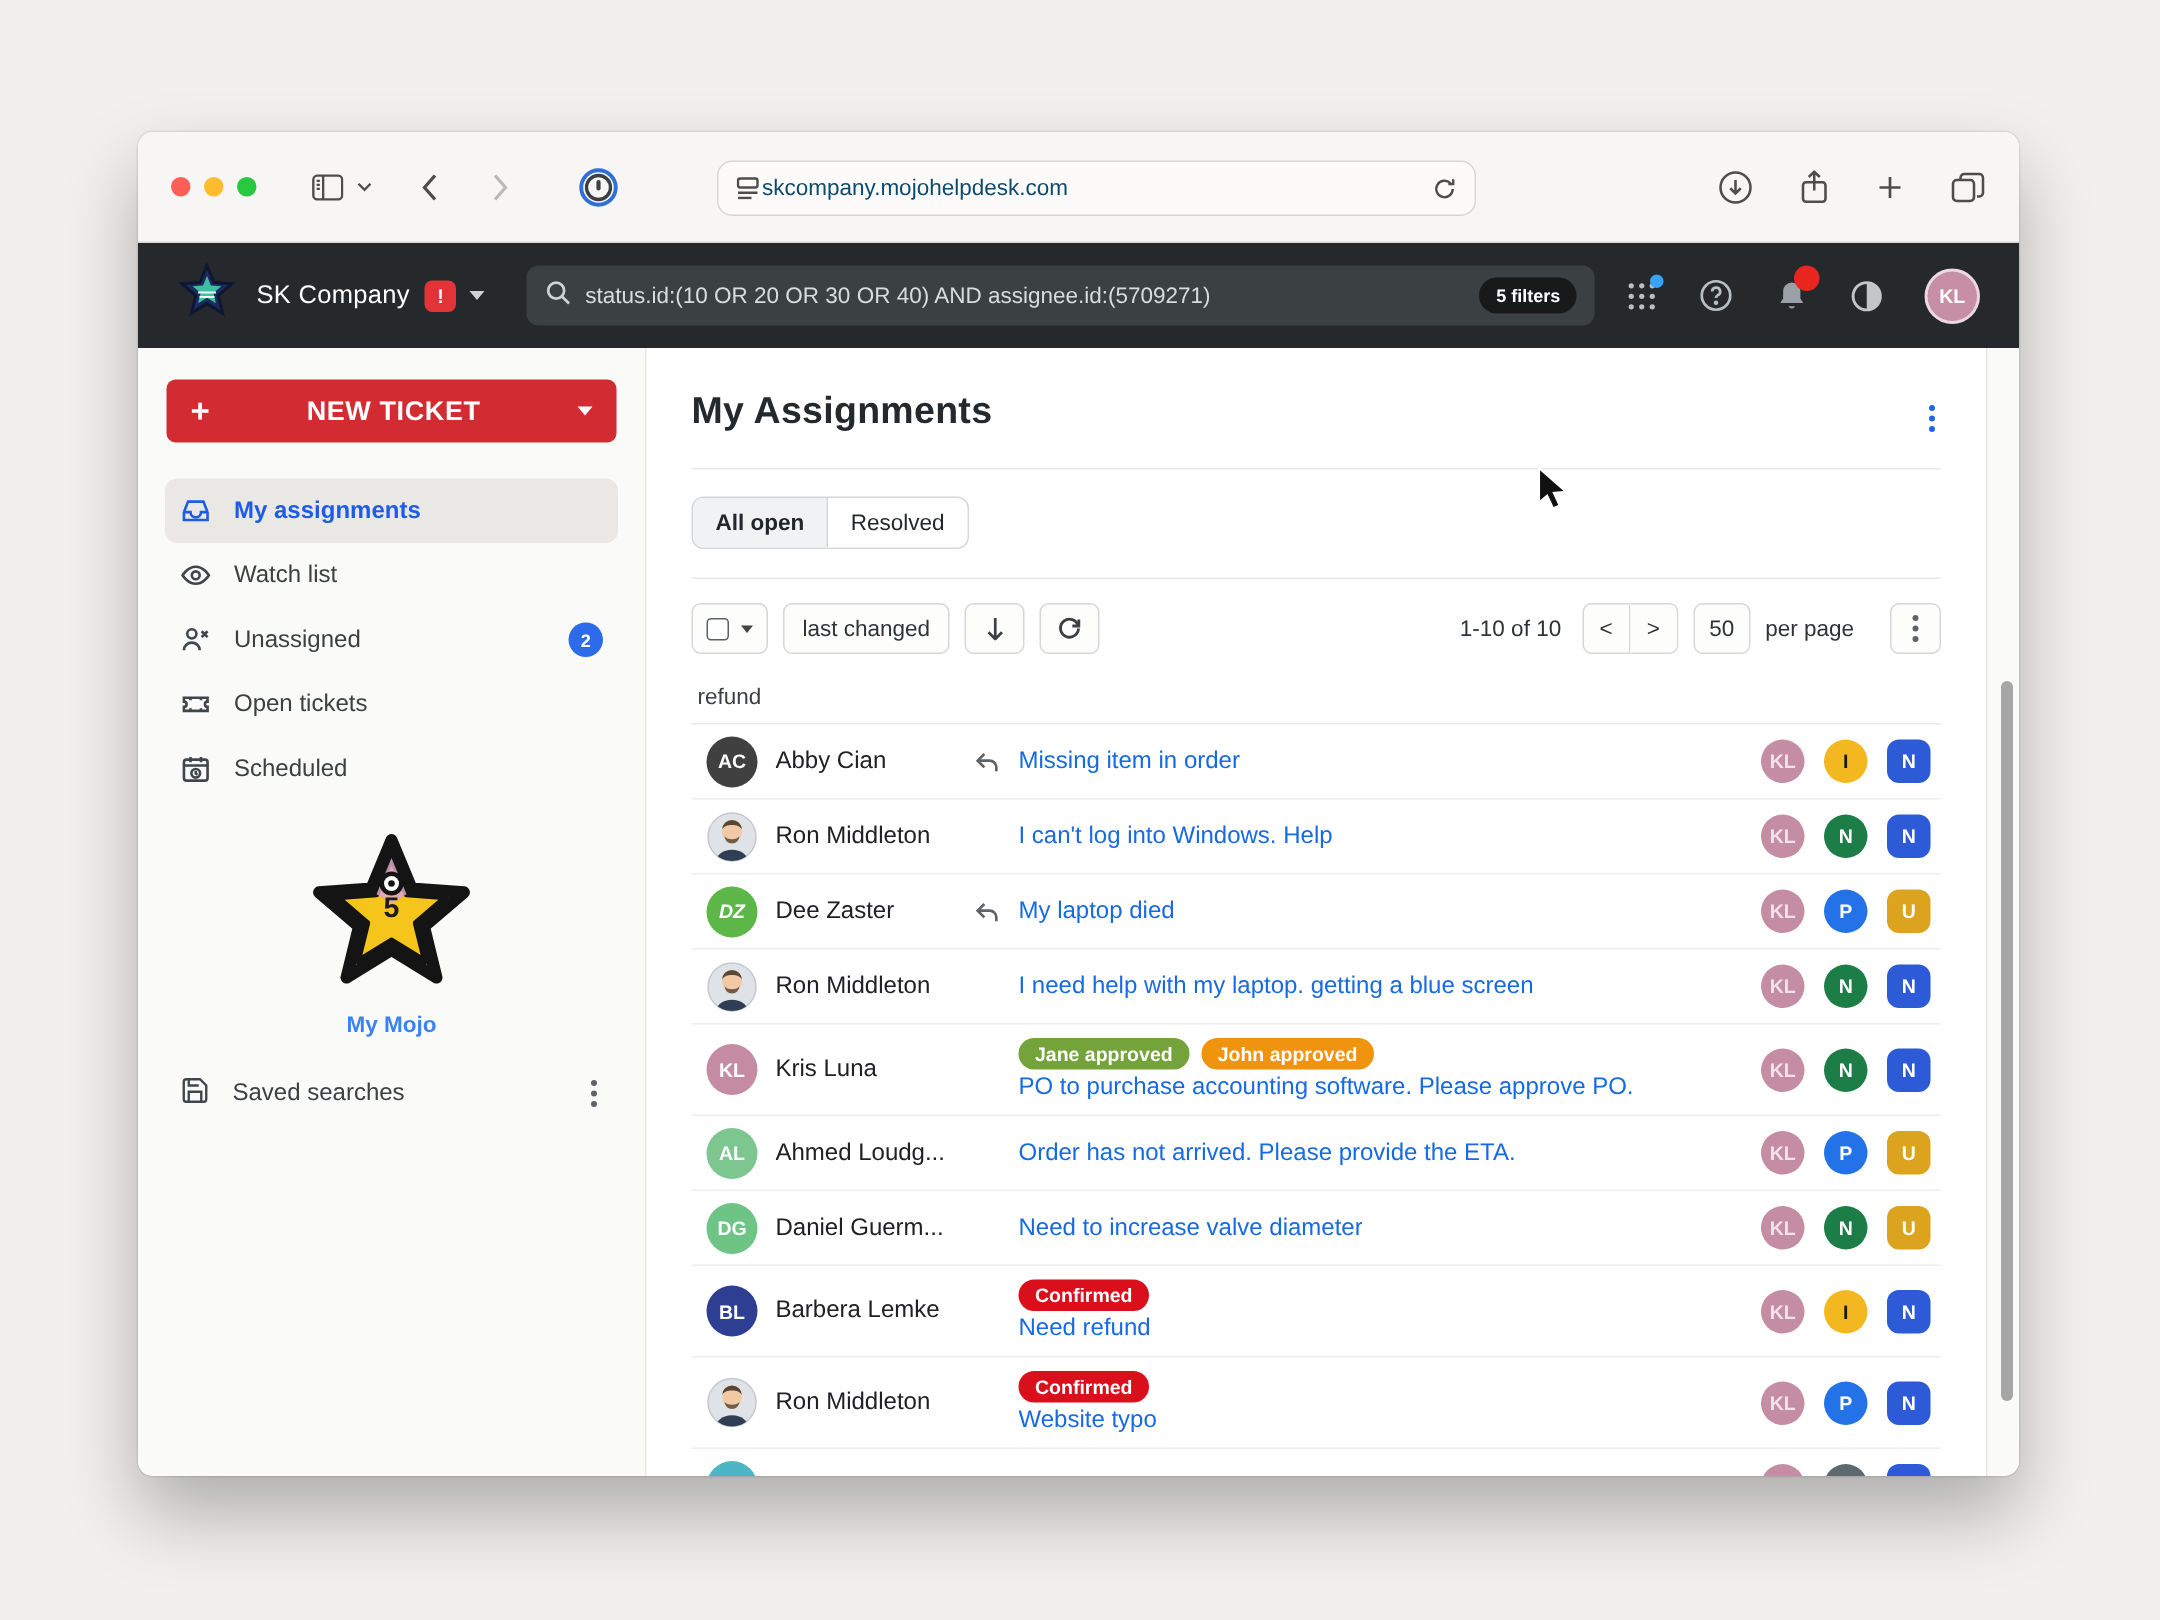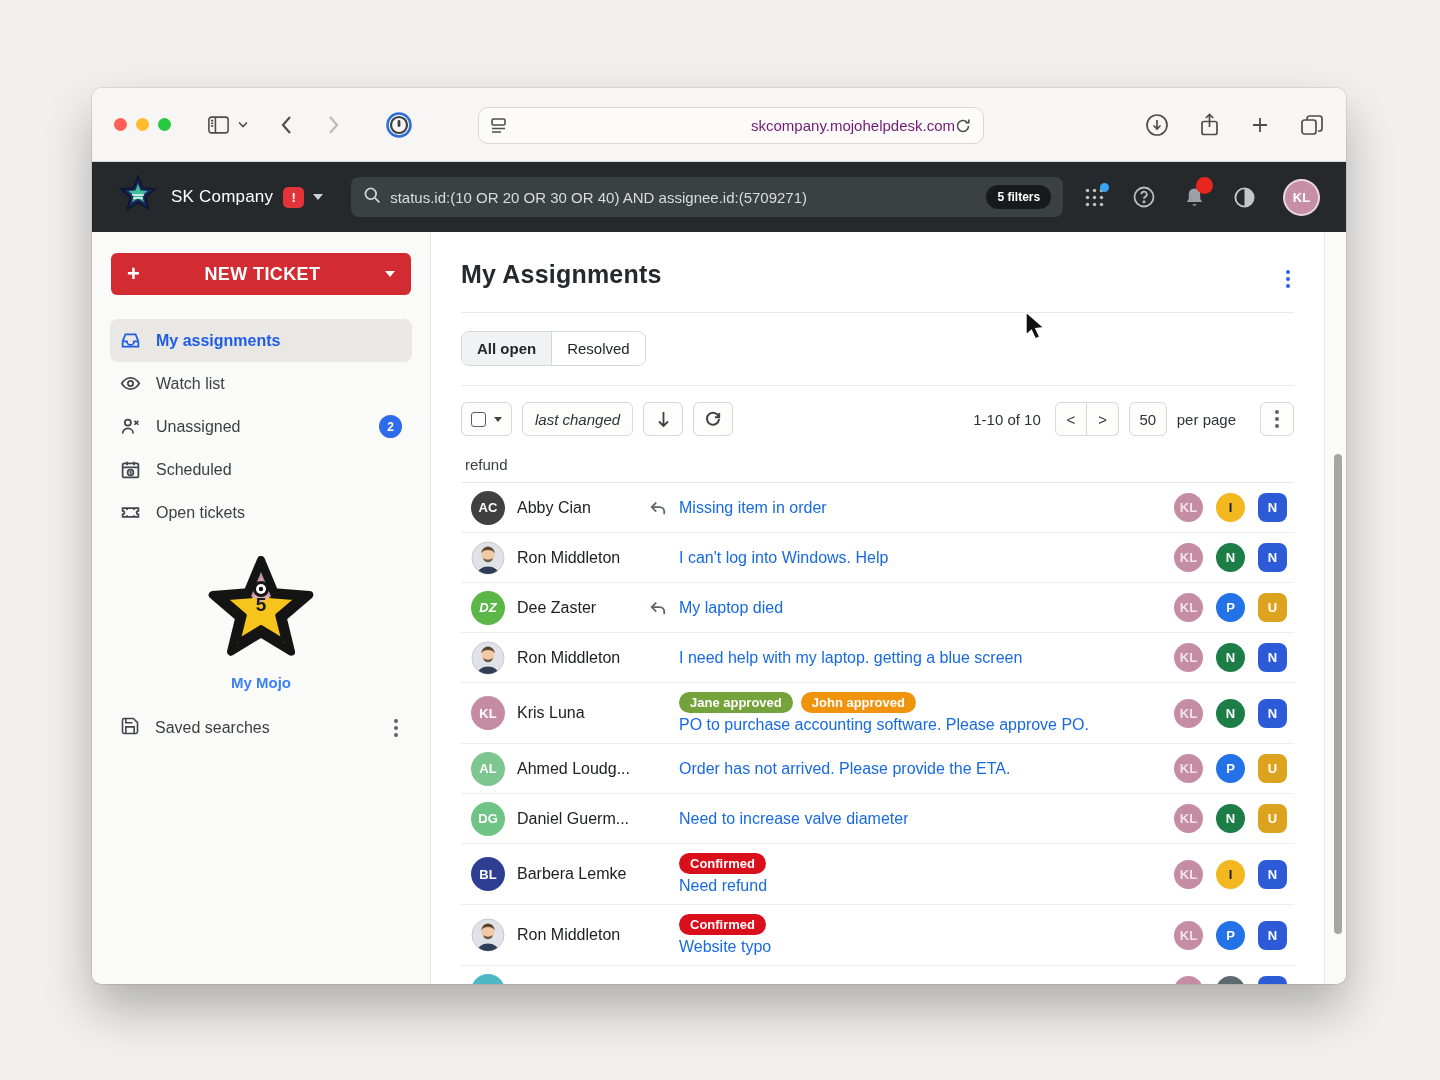--- a/index.html
+++ b/index.html
@@ -14,21 +14,21 @@
   .chrome { height:74px; background:#f8f6f5; border-bottom:1px solid #d8d6d4;
     display:flex; align-items:center; padding:0 22px; position:relative; }
   .tl { width:13px; height:13px; border-radius:50%; margin-right:9px; }
   .navgrp { display:flex; align-items:center; margin-left:28px; color:#4d4d4d; }
   .chrome svg { display:block; }
   .icbtn { display:flex; align-items:center; justify-content:center; }
   .fwd { opacity:.35; }
   .urlbar { position:absolute; left:386px; top:19px; width:506px; height:37px;
     background:#fcfbfa; border:1px solid #d9d7d5; border-radius:10px;
     display:flex; align-items:center; padding:0 12px; }
-  .urlbar .domain { flex:1; text-align:right; font-size:15px; color:#701a75; }
+  .urlbar .domain { flex:1; text-align:left; font-size:15px; color:#0c4a6e; }
   .chrome-right { margin-left:auto; display:flex; align-items:center; gap:30px; color:#4d4d4d; }
 
   
   .appbar { height:70px; background:#26292c; display:flex; align-items:center; padding:0 26px; }
   .company { color:#fff; font-size:17px; margin-left:13px; letter-spacing:.2px; }
   .alertbadge { width:21px; height:21px; border-radius:5px; background:#e23438; color:#fff;
     font-weight:bold; font-size:13px; display:flex; align-items:center; justify-content:center; margin-left:10px; }
   .hdr-caret { width:0; height:0; border-left:5px solid transparent; border-right:5px solid transparent;
     border-top:6px solid #cfd2d4; margin-left:9px; }
   .searchbox { margin-left:28px; width:712px; height:40px; background:#3b4043; border-radius:8px;
@@ -82,21 +82,21 @@
   .hr1 { margin-top:20px; }
   .seg { display:inline-flex; border:1px solid #d4d6d8; border-radius:8px; overflow:hidden; margin-top:18px; }
   .seg .tab { padding:8px 15px; font-size:15px; color:#23272b; background:#fff; cursor:pointer; }
   .seg .tab.active { font-weight:bold; background:#f1f2f3; border-right:1px solid #d4d6d8; }
   .hr2 { margin-top:19px; }
 
   .toolbar { margin-top:16px; display:flex; align-items:center; }
   .tbtn { height:34px; border:1px solid #d5d7d9; background:#fdfdfc; border-radius:6px;
     display:flex; align-items:center; justify-content:center; font-size:15px; color:#2e3338;
     padding:0 12px; cursor:pointer; }
-  .tbtn + .tbtn { margin-left:10px;font-style:italic; }
+  .tbtn + .tbtn { margin-left:10px; }
   .combo { padding:0 9px; gap:8px; }
   .cbox { width:15px; height:15px; border:1.6px solid #5a6066; border-radius:3px; background:#fff; }
   .dcaret { width:0; height:0; border-left:4.5px solid transparent; border-right:4.5px solid transparent; border-top:5.5px solid #444; }
   .tb-right { margin-left:auto; display:flex; align-items:center; gap:10px; }
   .range { font-size:15px; color:#2e3338; margin-right:4px; }
   .pair { display:flex; }
   .pair .tbtn { border-radius:0; margin:0; width:32px; padding:0; }
   .pair .tbtn:first-child { border-radius:6px 0 0 6px; }
   .pair .tbtn:last-child { border-radius:0 6px 6px 0; border-left:none; }
   .perpage { font-size:15px; color:#2e3338; }
@@ -311,36 +311,36 @@
                 <path d="M3 20c0-3.5 2.8-5.8 6-5.8s6 2.3 6 5.8"></path>
                 <path d="M16.5 5.5l4.5 4.5M21 5.5L16.5 10"></path>
               </svg>
             </span>
             <span>Unassigned</span>
             <span class="mbadge">2</span>
           </div>
           <div class="mitem">
             <span style="display: flex;">
               <svg width="21" height="21" viewBox="0 0 24 24" fill="none" stroke="currentColor" stroke-width="2">
+                <path d="M3 7v3a2 2 0 0 1 0 4v3h18v-3a2 2 0 0 1 0-4V7z"></path>
+                <path d="M8 7v2M8 15v2M16 7v2M16 15v2"></path>
+              </svg>
+            </span>
+            <span>Open tickets</span>
+          </div>
+          <div class="mitem">
+            <span style="display: flex;">
+              <svg width="21" height="21" viewBox="0 0 24 24" fill="none" stroke="currentColor" stroke-width="2">
                 <rect x="3" y="5" width="18" height="16" rx="2"></rect>
                 <path d="M8 3v4M16 3v4M3 9.5h18"></path>
                 <circle cx="12" cy="15.5" r="3.3"></circle>
                 <path d="M12 13.8v1.9l1.3.9"></path>
               </svg>
             </span>
             <span>Scheduled</span>
-          </div>
-          <div class="mitem">
-            <span style="display: flex;">
-              <svg width="21" height="21" viewBox="0 0 24 24" fill="none" stroke="currentColor" stroke-width="2">
-                <path d="M3 7v3a2 2 0 0 1 0 4v3h18v-3a2 2 0 0 1 0-4V7z"></path>
-                <path d="M8 7v2M8 15v2M16 7v2M16 15v2"></path>
-              </svg>
-            </span>
-            <span>Open tickets</span>
           </div>
         </nav>
 
       <div class="mojo">
         <svg width="118" height="112" viewBox="0 0 118 112">
           <path d="M59 4l13.4 32.3 34.9 2.6-26.6 22.8 8.3 34-30-18.4-30 18.4 8.3-34L10.7 38.9l34.9-2.6z" fill="#f5c51c" stroke="#141414" stroke-width="8" stroke-linejoin="round"></path>
           <path d="M59 16l10 24.2 26.2 2-20 17.1 6.3 25.5L59 71l-22.5 13.8 6.3-25.5-20-17.1 26.2-2z" fill="none" stroke="#141414" stroke-width="4" stroke-linejoin="round"></path>
           <path d="M59 16l10 24.2-10 6-10-6z" fill="#d9a7c7" opacity=".85"></path>
           <circle cx="59" cy="33" r="8" fill="#141414"></circle>
           <circle cx="59" cy="33" r="5" fill="#ffffff"></circle>

